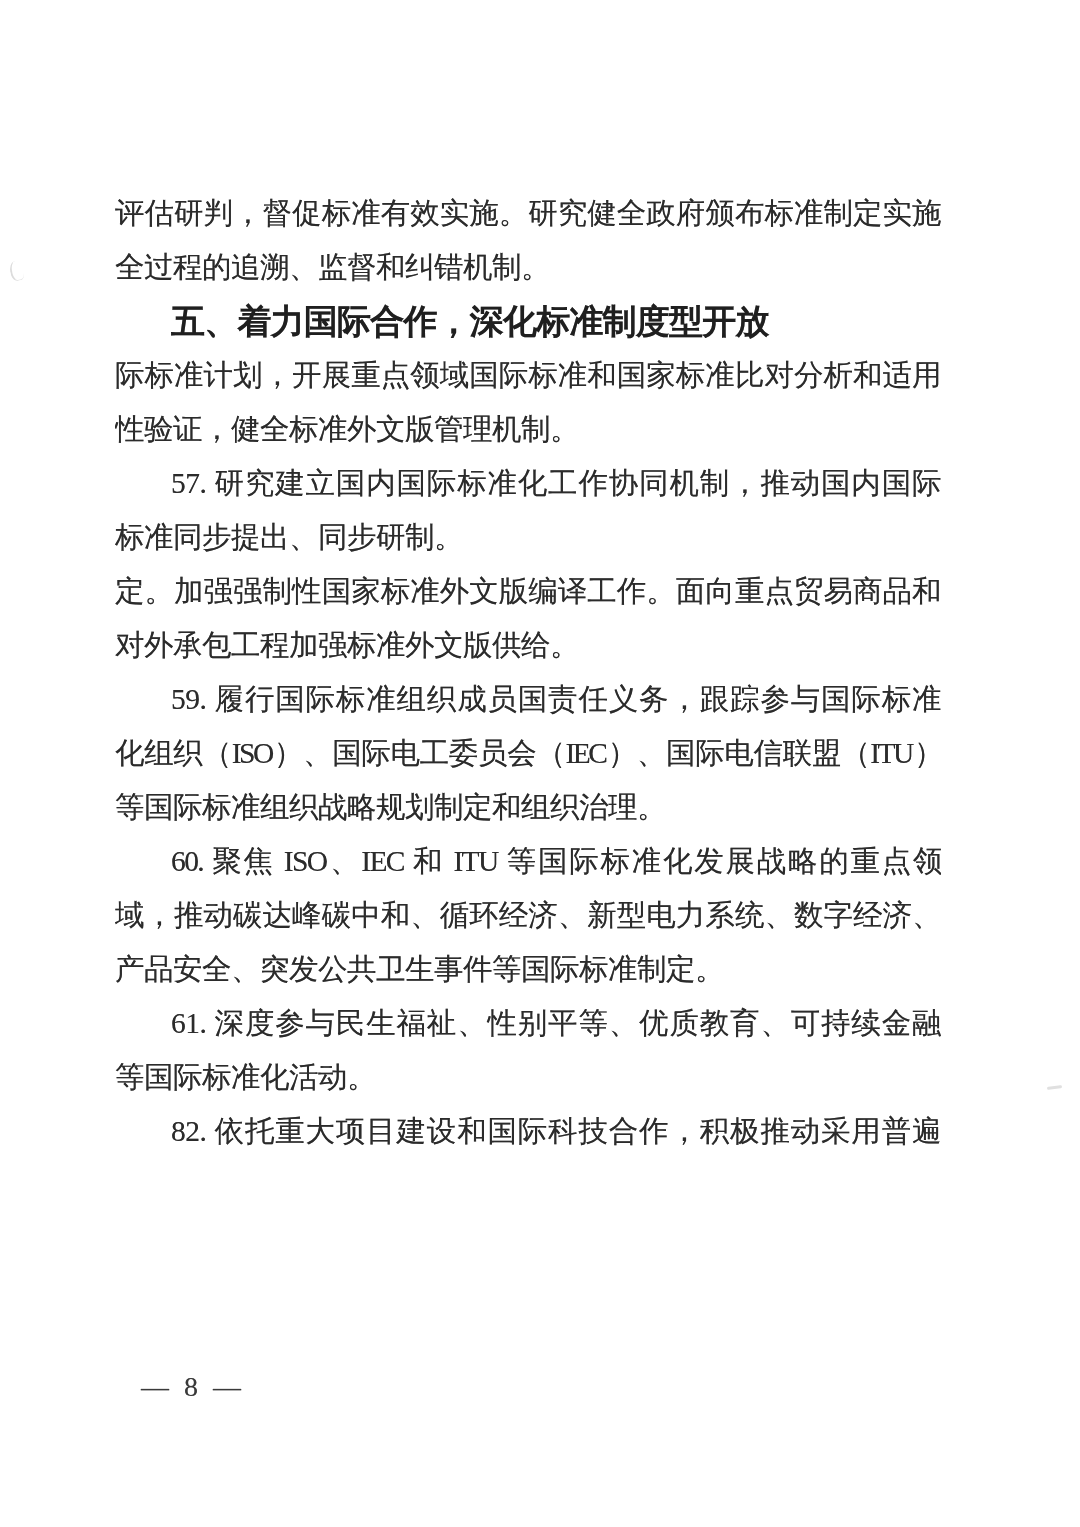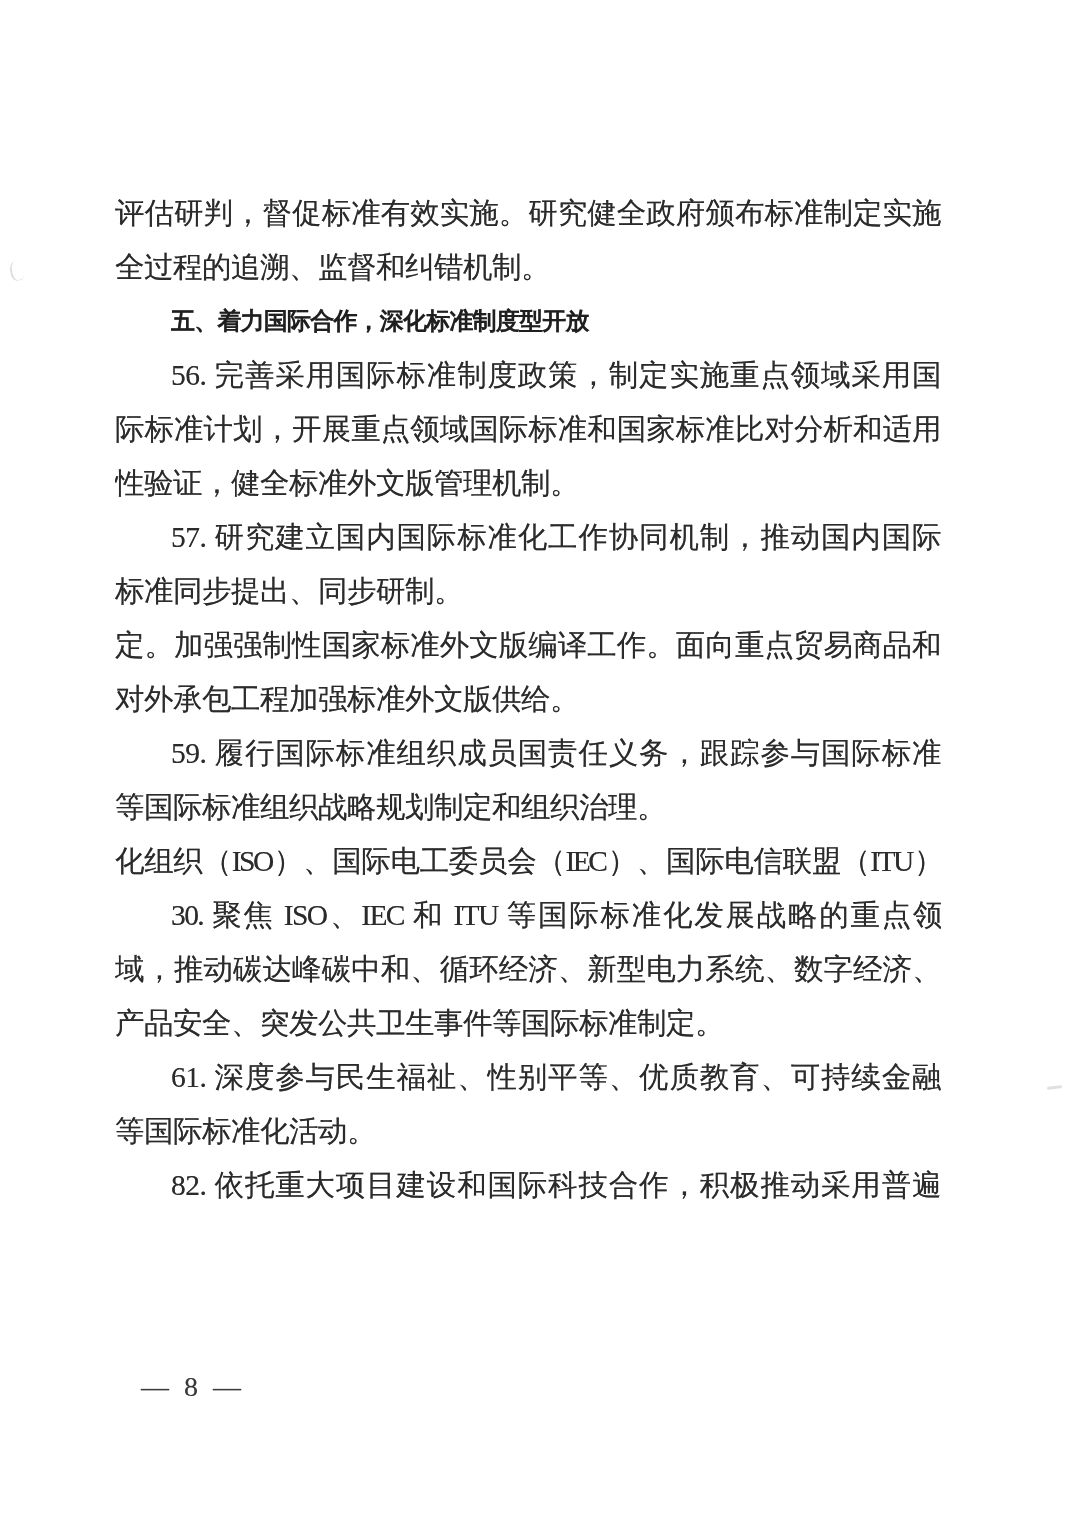--- a/index.html
+++ b/index.html
@@ -40,21 +40,21 @@
   .line.fill{
     white-space:normal;
     text-align-last:justify;
   }
   .line.indent{ text-indent:56px; }
   .line.tight{ letter-spacing:-1.6px; }
   .line.tighter{ letter-spacing:-2.5px; }
   .line.heading{
     font-family:"Liberation Sans","DejaVu Sans",sans-serif;
     font-weight:bold;
-    font-size:24px;
+    font-size:34px;
     letter-spacing:-0.8px;
     color:var(--heading-ink);
     text-shadow:0 0 0.4px rgba(20,20,20,0.5);
   }
   .page-number{
     position:absolute;
     left:141px;top:1367px;
     height:40px;line-height:40px;
     font-size:28px;
     color:var(--pagenum-ink);
@@ -83,31 +83,30 @@
 <body>
 
 <div class="page">
   <div class="artifact artifact-left"></div>
   <div class="artifact artifact-right"></div>
 
   <main class="text-block" id="text-block">
       <div class="line fill">评估研判，督促标准有效实施。研究健全政府颁布标准制定实施</div>
       <div class="line">全过程的追溯、监督和纠错机制。</div>
       <div class="line heading indent">五、着力国际合作，深化标准制度型开放</div>
-      <div class="line fill indent">56. 完善采用国际标准制度政策，制定实施重点领域采用国</div>
       <div class="line fill">际标准计划，开展重点领域国际标准和国家标准比对分析和适用</div>
       <div class="line">性验证，健全标准外文版管理机制。</div>
       <div class="line fill indent">57. 研究建立国内国际标准化工作协同机制，推动国内国际</div>
       <div class="line">标准同步提出、同步研制。</div>
       <div class="line fill">定。加强强制性国家标准外文版编译工作。面向重点贸易商品和</div>
       <div class="line">对外承包工程加强标准外文版供给。</div>
       <div class="line fill indent">59. 履行国际标准组织成员国责任义务，跟踪参与国际标准</div>
+      <div class="line fill tighter">化组织（ISO）、国际电工委员会（IEC）、国际电信联盟（ITU）</div>
       <div class="line">等国际标准组织战略规划制定和组织治理。</div>
-      <div class="line fill tighter">化组织（ISO）、国际电工委员会（IEC）、国际电信联盟（ITU）</div>
-      <div class="line fill indent tight">30. 聚焦 ISO、IEC 和 ITU 等国际标准化发展战略的重点领</div>
+      <div class="line fill indent tight">60. 聚焦 ISO、IEC 和 ITU 等国际标准化发展战略的重点领</div>
       <div class="line fill">域，推动碳达峰碳中和、循环经济、新型电力系统、数字经济、</div>
       <div class="line">产品安全、突发公共卫生事件等国际标准制定。</div>
       <div class="line fill indent">61. 深度参与民生福祉、性别平等、优质教育、可持续金融</div>
       <div class="line">等国际标准化活动。</div>
       <div class="line fill indent">82. 依托重大项目建设和国际科技合作，积极推动采用普遍</div>
     </main>
 
   <div class="page-number">— 8 —</div>
 </div>
 

